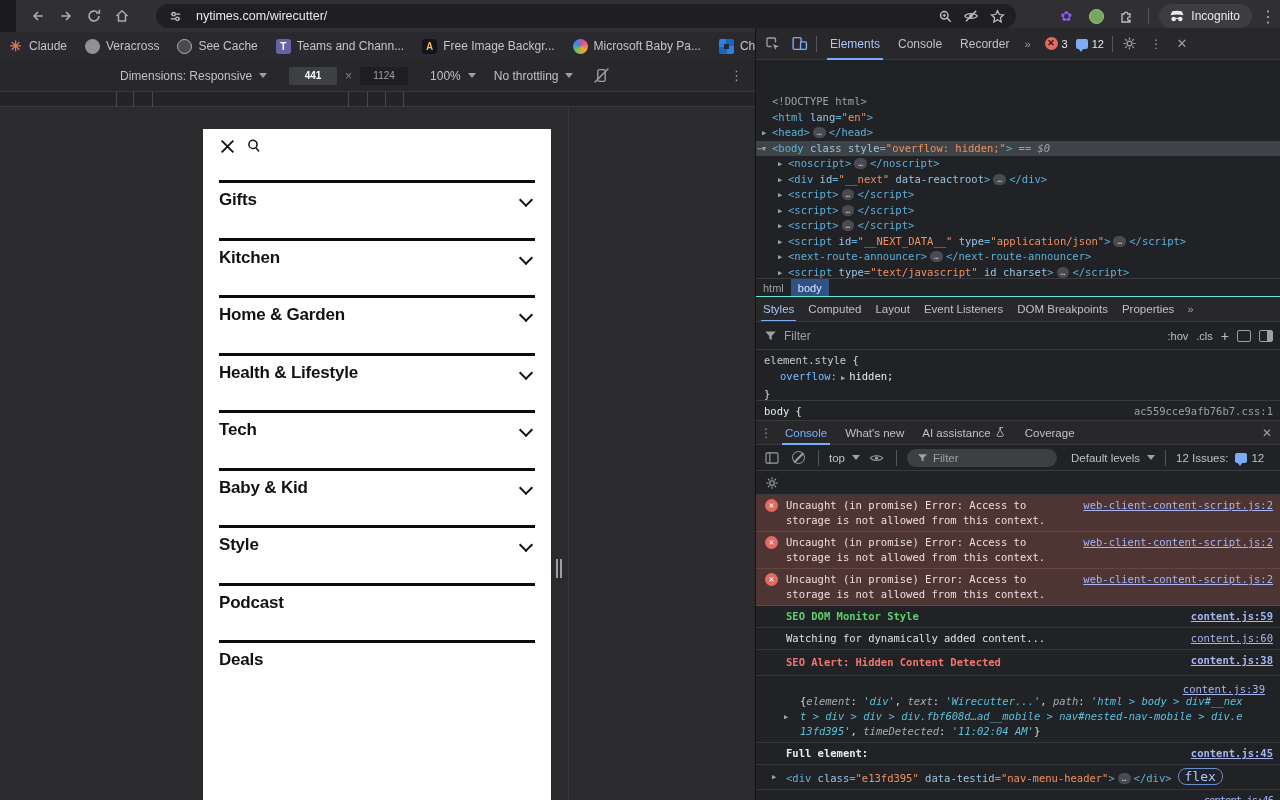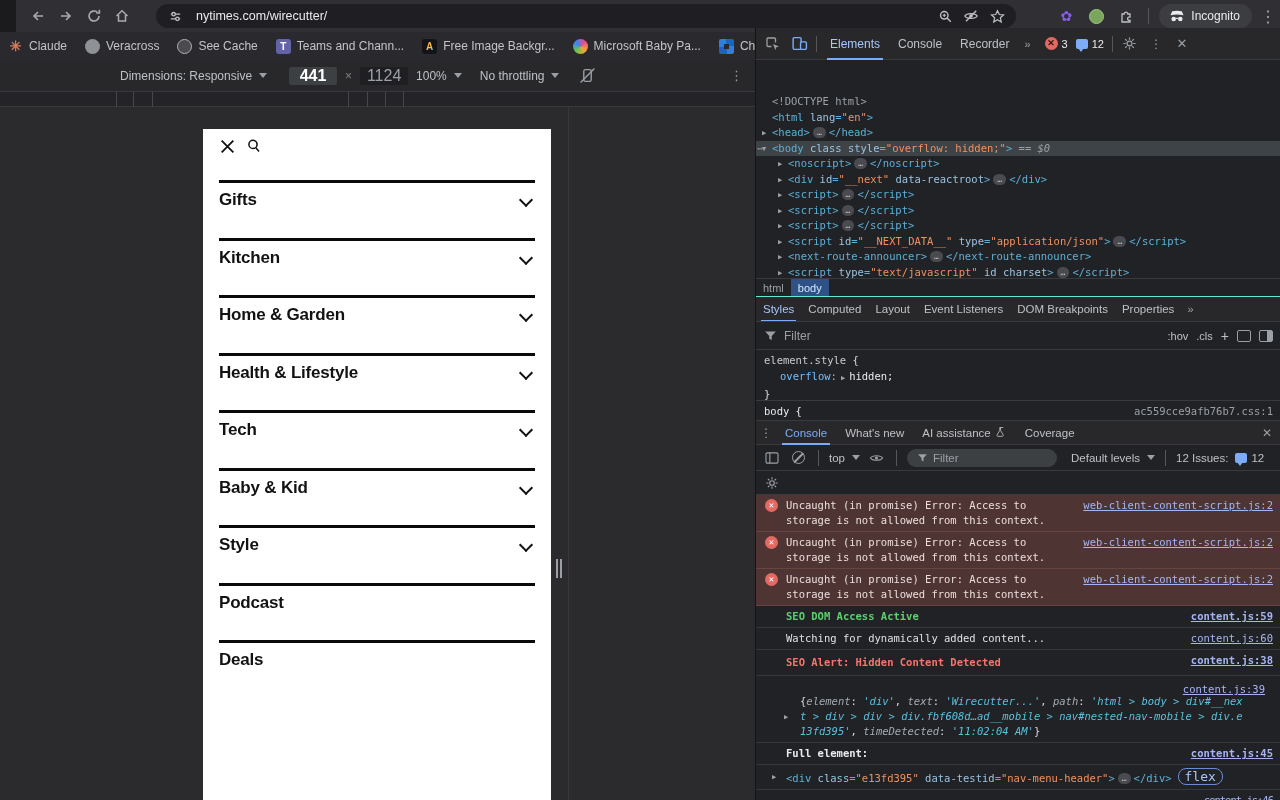--- a/index.html
+++ b/index.html
@@ -40,21 +40,21 @@
   .ic-adwords{background:linear-gradient(160deg,#fbbc04 25%,#4285f4 60%,#34a853);clip-path:polygon(50% 8%,96% 92%,4% 92%);border-radius:0;}
   .ic-analytics{border-radius:50%;background:#fff;color:#4285f4;font-size:11px;}
   .ic-wirify{border-radius:50%;background:#515156;border:1px solid #9aa0a6;}
   .bm-sq{width:7px;height:7px;border:1px solid #bdc1c6;display:inline-block;margin-left:2px;flex:none;}
 
   
   .device-pane{position:absolute;top:60px;left:0;width:755px;height:740px;background:#2b2b2e;}
   .device-toolbar{position:absolute;top:0;left:0;width:755px;height:32px;background:#28282b;border-bottom:1px solid #3a3a3e;display:flex;align-items:center;font-size:12px;color:#bdc1c6;}
   .dt-item{display:flex;align-items:center;gap:4px;white-space:nowrap;}
   .caret{display:inline-block;width:0;height:0;border-left:4px solid transparent;border-right:4px solid transparent;border-top:5px solid #9aa0a6;margin-left:3px;}
-  .dim-box{height:18px;min-width:48px;padding:0 6px;border-radius:2px;display:flex;align-items:center;justify-content:center;font-size:16px;}
+  .dim-box{height:18px;min-width:48px;padding:0 6px;border-radius:2px;display:flex;align-items:center;justify-content:center;font-size:10px;}
   .dim-box.focused{background:#3c4043;color:#fff;font-weight:700;}
   .dim-box.plain{background:#1f1f23;color:#9aa0a6;}
   .ruler{position:absolute;top:32px;left:0;width:755px;height:15px;background:#242428;border-bottom:1px solid #39393d;}
   .tick{position:absolute;top:0;width:1px;height:15px;background:#47474b;}
   .canvas{position:absolute;top:47px;left:0;width:755px;height:693px;background:#2b2b2e;}
   .canvas-line{position:absolute;top:0;left:568px;width:1px;height:693px;background:#38383c;}
   .viewport{position:absolute;left:203px;top:22px;width:348px;height:671px;background:#ffffff;color:#111;}
   .vp-ic{position:absolute;top:9px;color:#111;}
   .nav-menu{position:absolute;left:16px;right:16px;top:51px;}
   .menu-item{height:57.5px;border-top:3px solid #0a0a0a;position:relative;padding-top:7px;cursor:pointer;}
@@ -273,21 +273,21 @@
 
 <div class="device-pane">
   <div class="device-toolbar">
     <div class="dt-item" style="margin-left:120px">
       <span>Dimensions: Responsive</span>
         <span class="caret"></span>
     </div>
     <div class="dim-box focused" style="margin-left:22px">441</div>
     <span style="margin:0 8px;color:#808389">×</span>
     <div class="dim-box plain">1124</div>
-    <div class="dt-item" style="margin-left:8px">
+    <div class="dt-item" style="margin-left:22px">
       <span>100%</span>
         <span class="caret"></span>
     </div>
     <div class="dt-item" style="margin-left:18px">
       <span>No throttling</span>
         <span class="caret"></span>
     </div>
     <div class="dt-item" style="margin-left:20px;color:#9aa0a6">
       <svg width="17" height="17" viewBox="0 0 16 16">
           <rect x="4.5" y="2.5" width="7" height="11" rx="1.5" stroke="currentColor" stroke-width="1.3" fill="none"></rect>
@@ -500,21 +500,21 @@
         <svg width="14" height="14" viewBox="0 0 16 16">
             <circle cx="8" cy="8" r="2.6" stroke="currentColor" stroke-width="1.3" fill="none"></circle>
             <path d="M8 1.5 V4 M8 12 V14.5 M1.5 8 H4 M12 8 H14.5 M3.4 3.4 L5.1 5.1 M10.9 10.9 L12.6 12.6 M12.6 3.4 L10.9 5.1 M5.1 10.9 L3.4 12.6" stroke="currentColor" stroke-width="1.3"></path>
           </svg>
       </div>
     </div>
     <div class="console-messages" id="console-messages">
         <div class="msg err"><span class="eic">✕</span><span>Uncaught (in promise) Error: Access to storage is not allowed from this context.</span><span class="src">web-client-content-script.js:2</span></div>
         <div class="msg err"><span class="eic">✕</span><span>Uncaught (in promise) Error: Access to storage is not allowed from this context.</span><span class="src">web-client-content-script.js:2</span></div>
         <div class="msg err"><span class="eic">✕</span><span>Uncaught (in promise) Error: Access to storage is not allowed from this context.</span><span class="src">web-client-content-script.js:2</span></div>
-        <div class="msg green"><span>SEO DOM Access Active</span><span class="src">content.js:59</span></div>
+        <div class="msg green"><span>SEO DOM Monitor Style</span><span class="src">content.js:59</span></div>
         <div class="msg plain"><span>Watching for dynamically added content...</span><span class="src">content.js:60</span></div>
         <div class="msg red"><span>SEO Alert: Hidden Content Detected</span><span class="src">content.js:38</span></div>
         <div class="msg obj">
           <div class="obj-srcline" style="position: relative;">
             <span class="src">content.js:39</span>
           </div>
           <div class="obj-line"><span class="c-plain">{</span><span class="c-key">element</span><span class="c-plain">: </span><span class="c-str">'div'</span><span class="c-plain">, </span><span class="c-key">text</span><span class="c-plain">: </span><span class="c-str">'Wirecutter...'</span><span class="c-plain">, </span><span class="c-key">path</span><span class="c-plain">: </span><span class="c-str">'html &gt; body &gt; div#__nex</span></div>
           <div class="obj-line"><span class="obj-arrow">▶</span><span class="c-str">t &gt; div &gt; div &gt; div.fbf608d…ad__mobile &gt; nav#nested-nav-mobile &gt; div.e</span></div>
           <div class="obj-line"><span class="c-str">13fd395'</span><span class="c-plain">, </span><span class="c-key">timeDetected</span><span class="c-plain">: </span><span class="c-str">'11:02:04 AM'</span><span class="c-plain">}</span></div>
         </div>

